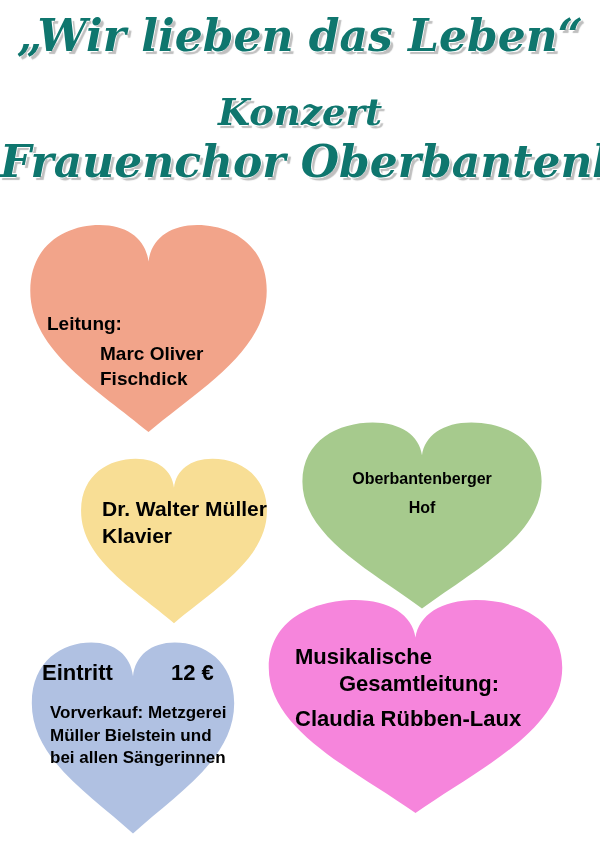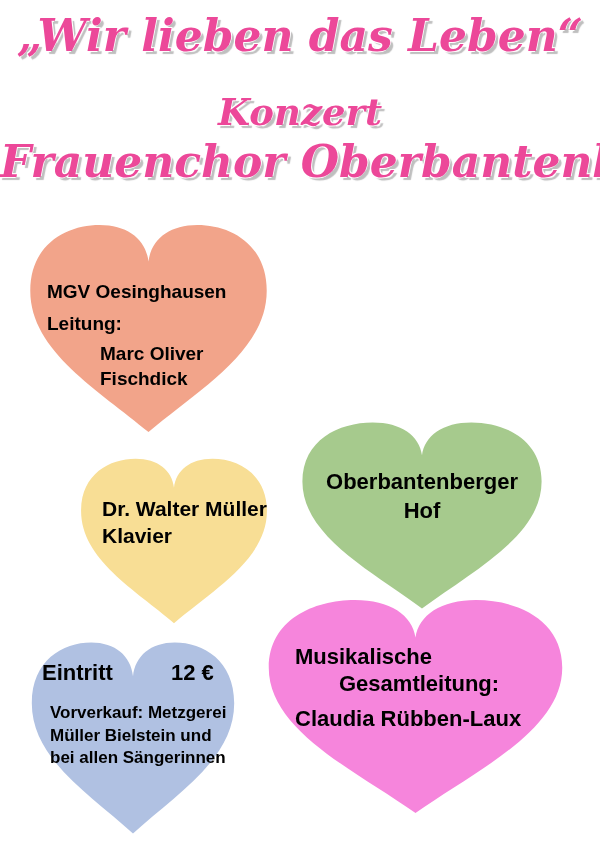--- a/index.html
+++ b/index.html
@@ -12,21 +12,21 @@
     font-family: "Liberation Sans", sans-serif;
   }
   .title-line {
     position: absolute;
     left: 0;
     width: 100%;
     text-align: center;
     font-family: "DejaVu Serif", serif;
     font-style: italic;
     font-weight: bold;
-    color: #ec4899;
+    color: #0f766e;
     text-shadow: -1px -1px 0 #ffffff, 1px -1px 0 #ffffff, -1px 1px 0 #ffffff,
                  3px 3px 1px #bfbfbf;
     white-space: nowrap;
     line-height: 1;
   }
   .title-1 { top: 14px;  font-size: 44px; }
   .title-2 { top: 94px;  font-size: 37px; }
   .title-3 { top: 140px; font-size: 44px; }
 
   .heart { position: absolute; }
@@ -54,21 +54,21 @@
   .h1 .l4 { left: 80px; top: 149px; }
 
   
   .h2 { left: 293px; top: 202px; width: 267px; height: 213px; }
   .h2 .txt { font-size: 33px; }
   .h2 .l1 { left: 48px; top: 53px; }
   .h2 .l2 { left: 97px; top: 93px; }
 
   
   .h3 { left: 292px; top: 418px; width: 260px; height: 195px; }
-  .h3 .txt { font-size: 22px; }
+  .h3 .txt { font-size: 16px; }
   .h3 .l1 { top: 53px; }
   .h3 .l2 { top: 82px; }
 
   
   .h4 { left: 73px; top: 455px; width: 202px; height: 172px; }
   .h4 .txt { font-size: 21px; }
   .h4 .l1 { left: 29px; top: 43px; }
   .h4 .l2 { left: 29px; top: 70px; }
 
   
@@ -94,21 +94,20 @@
 <div class="poster">
 
   <div class="title-line title-1">„Wir lieben das Leben“</div>
   <div class="title-line title-2">Konzert</div>
   <div class="title-line title-3">Frauenchor Oberbantenberg</div>
 
   <div class="heart h1">
     <svg viewBox="0 0 200 178" preserveAspectRatio="none">
       <path d="M100 174 C62 140 8 108 8 58 C8 20 36 4 62 4 C84 4 98 16 100 34 C102 16 116 4 138 4 C164 4 192 20 192 58 C192 108 138 140 100 174 Z" fill="#f2a48a"></path>
     </svg>
-    <span class="txt l1">MGV Oesinghausen</span>
     <span class="txt l2">Leitung:</span>
     <span class="txt l3">Marc Oliver</span>
     <span class="txt l4">Fischdick</span>
   </div>
 
 
   <div class="heart h3">
     <svg viewBox="0 0 200 178" preserveAspectRatio="none">
       <path d="M100 174 C62 140 8 108 8 58 C8 20 36 4 62 4 C84 4 98 16 100 34 C102 16 116 4 138 4 C164 4 192 20 192 58 C192 108 138 140 100 174 Z" fill="#a6ca8d"></path>
     </svg>

